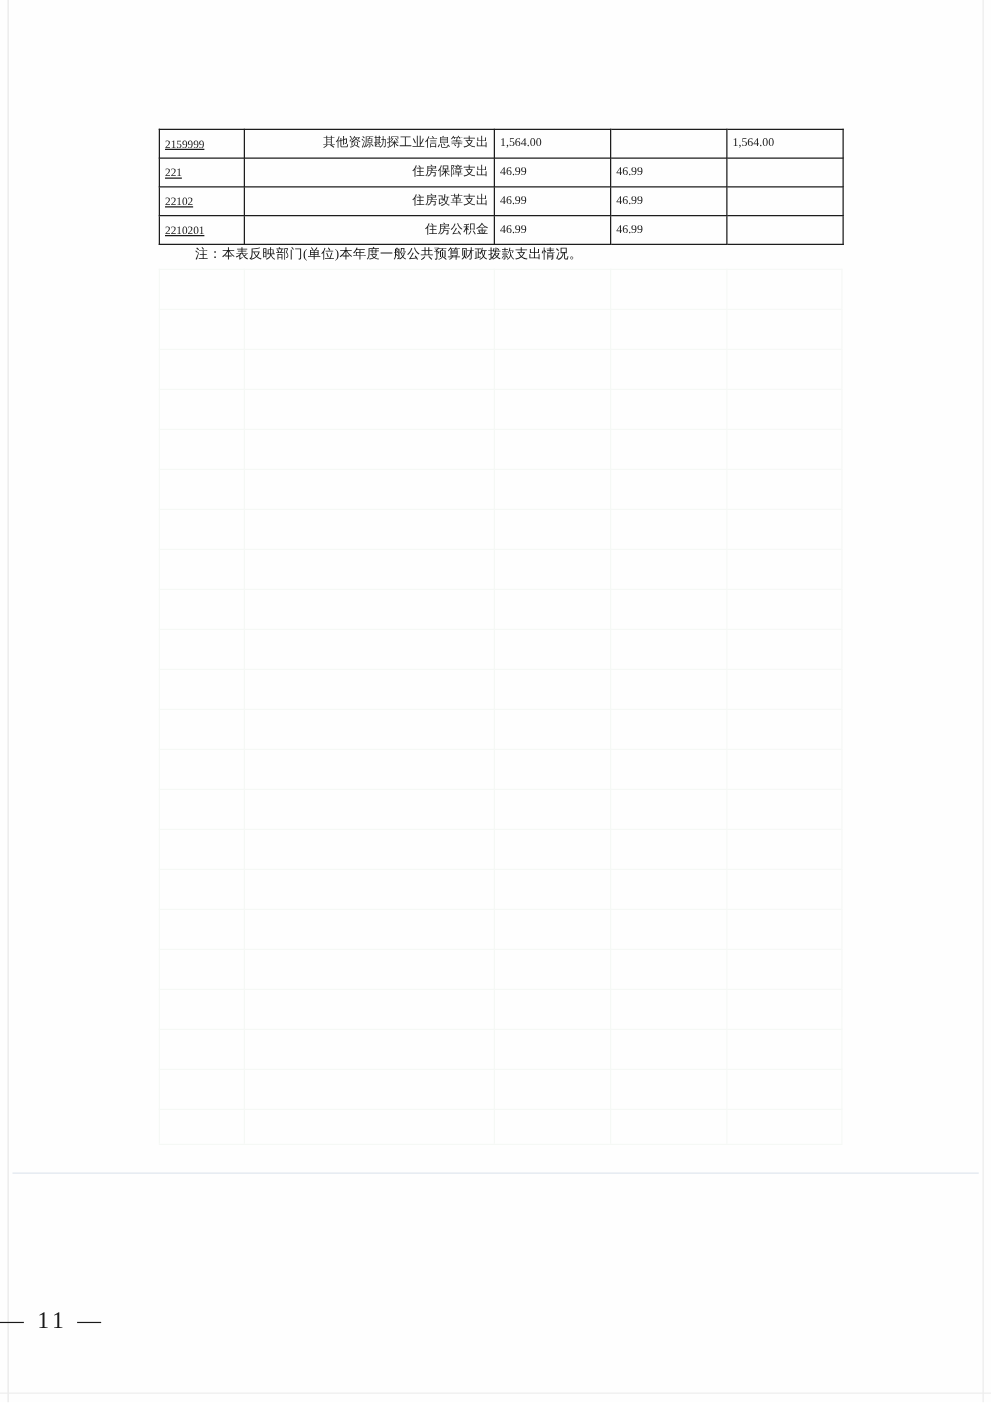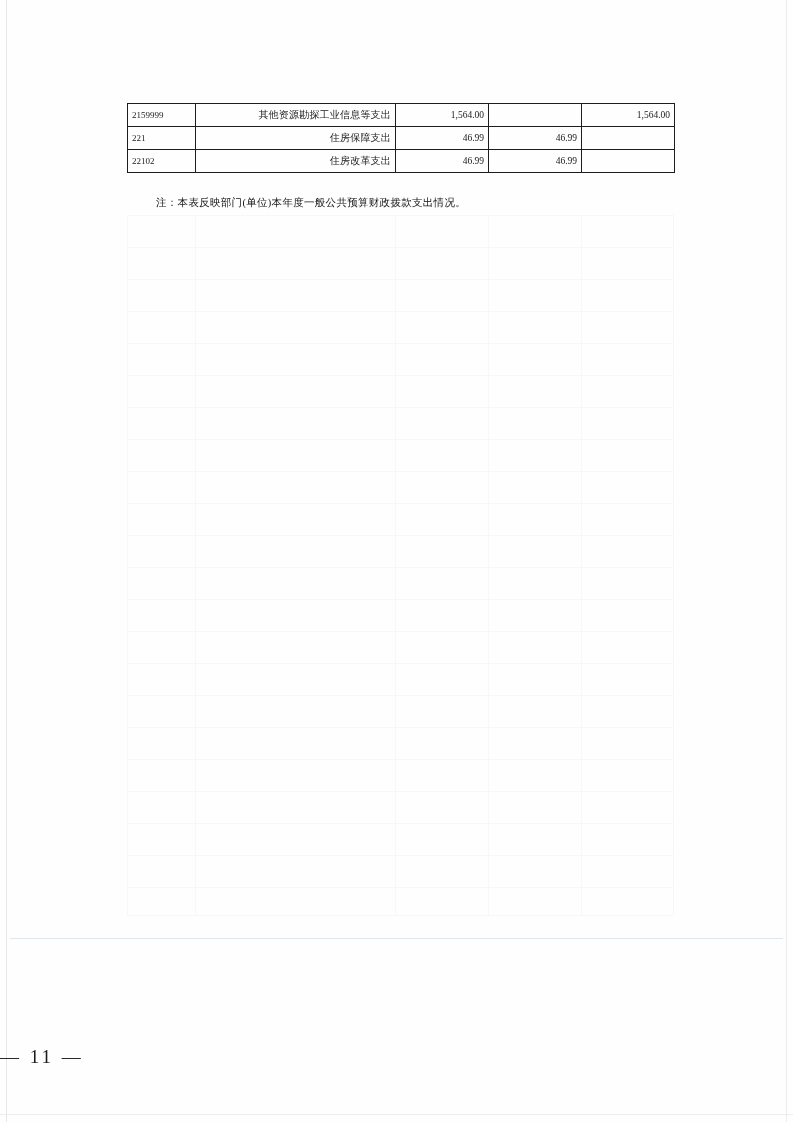--- a/index.html
+++ b/index.html
@@ -70,30 +70,30 @@
     box-sizing: border-box;
     line-height: 22px;
     white-space: nowrap;
     overflow: hidden;
   }
   td.c-code {
     width: 68px;
     text-align: left;
     font-family: "Liberation Serif", "DejaVu Serif", serif;
     font-size: 9px;
+    text-decoration: underline;
   }
   td.c-name {
     width: 200px;
     text-align: right;
     font-size: 10px;
     letter-spacing: 0.2px;
   }
   td.c-num {
     width: 93px;
-    text-align: right;
     font-size: 9.5px;
     padding-right: 6px;
   }
 
   
   .note {
     position: absolute;
     left: 156px;
     top: 196px;
     font-size: 10.5px;
@@ -163,20 +163,27 @@
         <tr>
           <td class="c-code">221</td>
           <td class="c-name">住房保障支出</td>
           <td class="c-num">46.99</td>
           <td class="c-num">46.99</td>
           <td class="c-num"></td>
         </tr>
         <tr>
           <td class="c-code">22102</td>
           <td class="c-name">住房改革支出</td>
+          <td class="c-num">46.99</td>
+          <td class="c-num">46.99</td>
+          <td class="c-num"></td>
+        </tr>
+        <tr>
+          <td class="c-code">2210201</td>
+          <td class="c-name">住房公积金</td>
           <td class="c-num">46.99</td>
           <td class="c-num">46.99</td>
           <td class="c-num"></td>
         </tr>
       </tbody>
     </table>
   </div>
 
   <div class="note">注：本表反映部门(单位)本年度一般公共预算财政拨款支出情况。</div>
 

